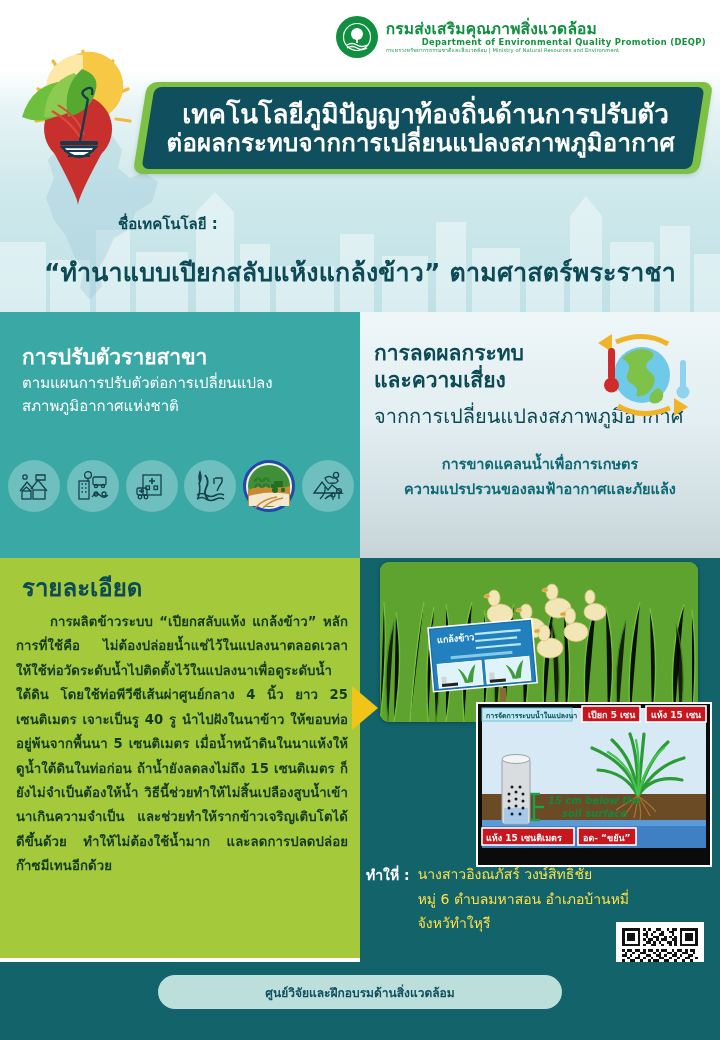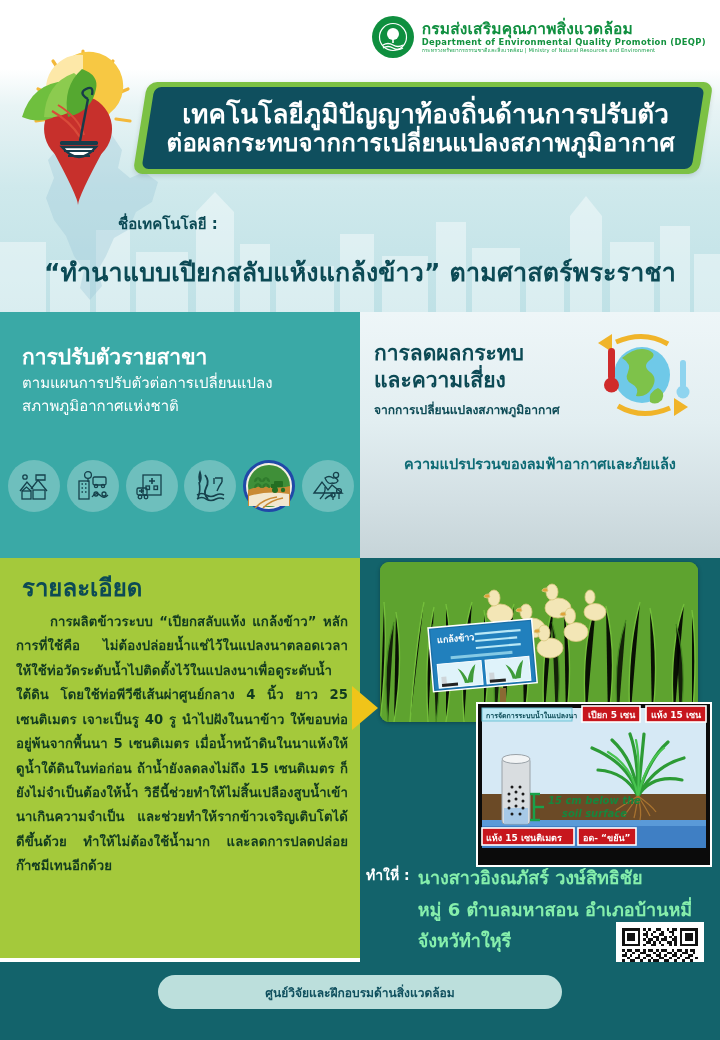--- a/index.html
+++ b/index.html
@@ -28,21 +28,21 @@
 
   
   .deqp { position: absolute; right: 14px; top: 16px; display: flex; align-items: center; gap: 8px; }
   .deqp-seal {
     width: 42px; height: 42px; border-radius: 50%;
     background: #0f8f3f; display: flex; align-items: center; justify-content: center;
     flex: 0 0 auto;
   }
   .deqp-txt { line-height: 1.05; }
   .deqp-th { font-size: 15.5px; font-weight: bold; color: #0f8f3f; letter-spacing: .2px; }
-  .deqp-en { font-size: 8.4px; font-weight: bold; color: #13923f; letter-spacing: .35px; margin-top: 1px;}
+  .deqp-en { font-size: 8.4px; font-weight: bold; color: #13923f; letter-spacing: .35px; margin-top: 1px; margin-left: 36px;}
   .deqp-sub { font-size: 5.2px; color: #17a04a; letter-spacing: .1px; margin-top: 1px;}
 
   
   .bulbmark { position: absolute; left: 8px; top: 45px; width: 140px; height: 160px; }
 
   
   .ribbon {
     position: absolute; left: 140px; top: 82px; width: 566px; height: 92px;
     background: #7cc144;
     border-radius: 10px;
@@ -88,21 +88,21 @@
   .sector-row { position: absolute; left: 6px; top: 148px; width: 350px; height: 60px;
                 display: flex; justify-content: space-between; align-items: flex-start; }
   .sector { width: 56px; display: flex; flex-direction: column; align-items: center; }
   .sector-circle {
     width: 52px; height: 52px; border-radius: 50%;
     background: #6ebfbd; display: flex; align-items: center; justify-content: center;
   }
   .sector-circle.hl { background: #f5f0e2; border: 3px solid #2049a8; }
 
   .pr-h1 { position:absolute; left: 14px; top: 28px; font-size: 21px; font-weight:bold; color:#0c4a55; line-height:1.3;}
-  .pr-h2 { position:absolute; left: 14px; top: 88px; font-size: 12px; font-weight:bold; color:#0c4a55; }
+  .pr-h2 { position:absolute; left: 14px; top: 88px; font-size: 20px; font-weight:normal; color:#0c4a55; }
   .pr-risk { position:absolute; left: 0; top: 140px; width:360px; text-align:center;
              color:#0d6a74; font-weight:bold; font-size: 14.5px; line-height: 1.75; }
   .globe-wrap { position:absolute; right: 18px; top: 18px; width: 120px; height: 92px; }
 
   
   .detail {
     position: absolute; left: 0; top: 558px; width: 360px; height: 400px;
     background: #a4c93b;
     padding-left: 40px;
   }
@@ -129,21 +129,21 @@
     position: absolute; left: 20px; top: 4px; width: 318px; height: 160px;
     border-radius: 9px; overflow: hidden; box-shadow: 0 1px 4px rgba(0,0,0,.3);
     background: #57a832;
   }
   .diagram {
     position: absolute; left: 116px; top: 144px; width: 236px; height: 165px;
     border: 2px solid #ffffff; background: #0a0a0a; overflow: hidden;
   }
   .place-row { position: absolute; left: 6px; top: 304px; width: 352px; display:flex; gap:8px; }
   .place-key { font-size: 14px; font-weight:bold; color:#ffffff; padding-top: 2px; white-space:nowrap;}
-  .place-val { font-size: 18px; color:#86efac; line-height: 1.75; font-weight: bold; }
+  .place-val { font-size: 14px; color:#fde047; line-height: 1.75; }
 
   .qr-box {
     position: absolute; left: 616px; top: 922px; width: 88px; height: 88px;
     background: #ffffff; padding: 6px;
   }
   .qr-cap {
     position: absolute; left: 600px; top: 1013px; width: 120px; text-align:center;
     font-size: 10px; color: #c8e8e6; font-weight: bold;
   }
 
@@ -397,20 +397,21 @@
           <circle cx="29.5" cy="55" r="7.5" fill="#cf2b2b"></circle>
         </g>
         <g>
           <rect x="98" y="30" width="6" height="28" rx="3" fill="#8fd4ef"></rect>
           <circle cx="101" cy="62" r="6.5" fill="#8fd4ef"></circle>
         </g>
       </svg>
     </div>
 
     <div class="pr-risk">
+      <div>การขาดแคลนน้ำเพื่อการเกษตร</div>
       <div>ความแปรปรวนของลมฟ้าอากาศและภัยแล้ง</div>
     </div>
   </div>
 
   <div class="detail">
     <div class="detail-title">รายละเอียด</div>
     <div class="detail-body">การผลิตข้าวระบบ “เปียกสลับแห้ง แกล้งข้าว” หลักการที่ใช้คือ ไม่ต้องปล่อยน้ำแช่ไว้ในแปลงนาตลอดเวลา ให้ใช้ท่อวัดระดับน้ำไปติดตั้งไว้ในแปลงนาเพื่อดูระดับน้ำใต้ดิน โดยใช้ท่อพีวีซีเส้นผ่าศูนย์กลาง 4 นิ้ว ยาว 25 เซนติเมตร เจาะเป็นรู 40 รู นำไปฝังในนาข้าว ให้ขอบท่ออยู่พ้นจากพื้นนา 5 เซนติเมตร เมื่อน้ำหน้าดินในนาแห้งให้ดูน้ำใต้ดินในท่อก่อน ถ้าน้ำยังลดลงไม่ถึง 15 เซนติเมตร ก็ยังไม่จำเป็นต้องให้น้ำ วิธีนี้ช่วยทำให้ไม่สิ้นเปลืองสูบน้ำเข้านาเกินความจำเป็น และช่วยทำให้รากข้าวเจริญเติบโตได้ดีขึ้นด้วย ทำให้ไม่ต้องใช้น้ำมาก และลดการปลดปล่อยก๊าซมีเทนอีกด้วย</div>
   </div>
   <div class="arrow-right"></div>
 

